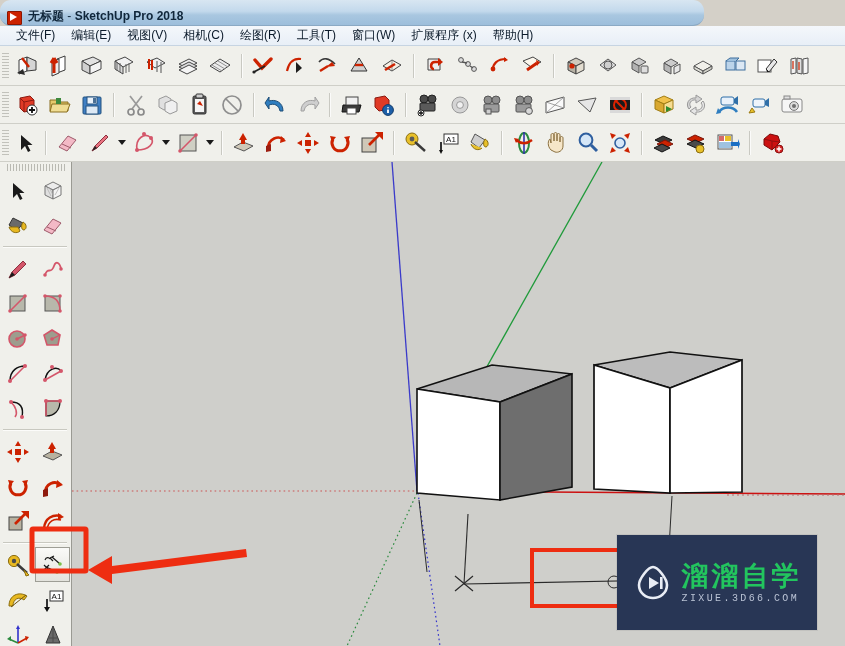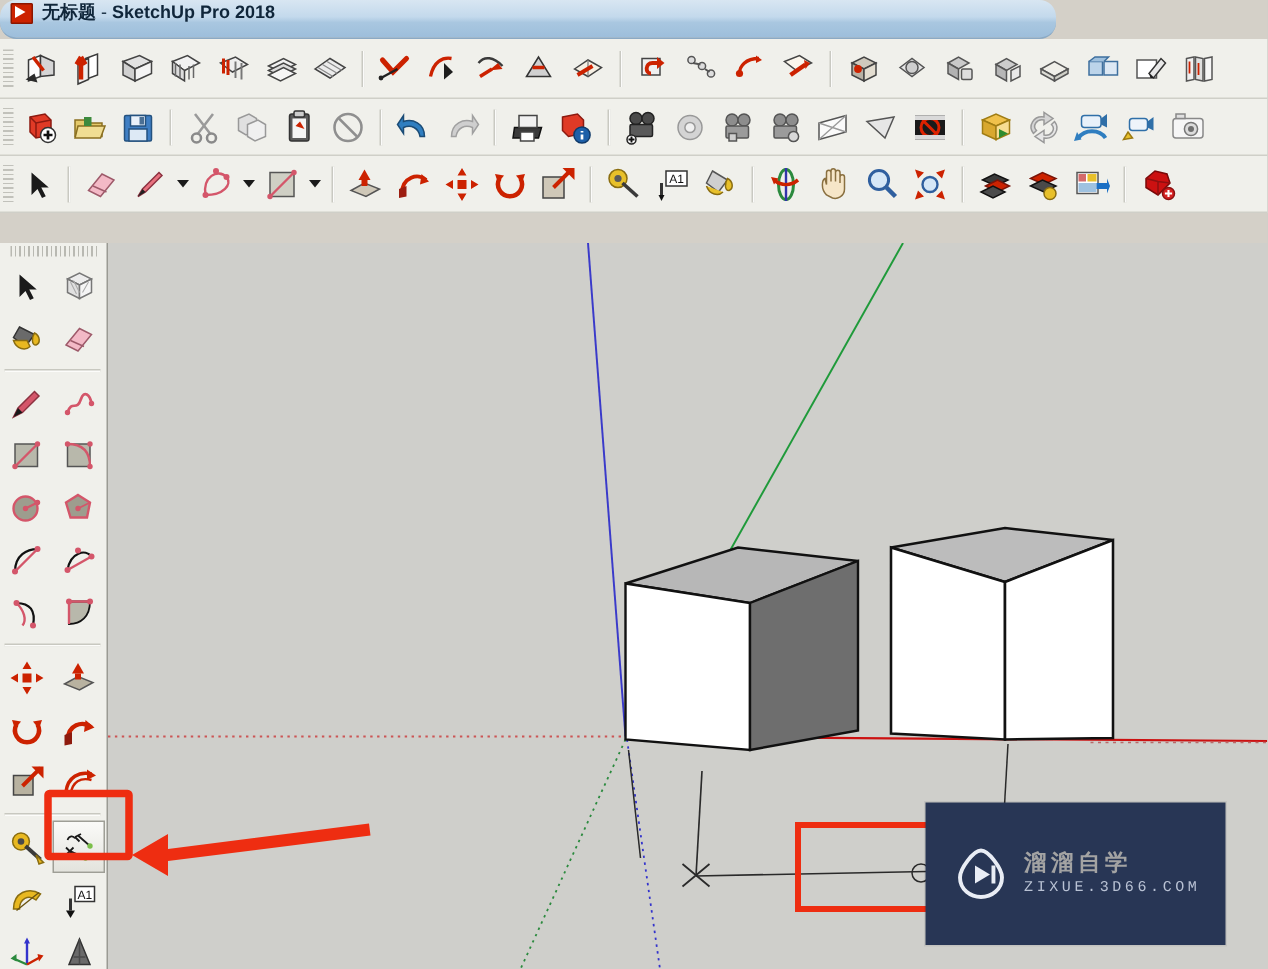--- a/index.html
+++ b/index.html
@@ -9,21 +9,21 @@
     font-size:12px;
     background:#d4d0c8;
     -webkit-font-smoothing:none;
   }
   .app{position:relative;width:845px;height:646px;overflow:hidden;}
 
   
   .titlebar{
     height:26px;width:704px;
     background:linear-gradient(to bottom,#d8e6f2 0%,#c3d9ec 45%,#a9c7e0 60%,#9dbedb 100%);
-    display:flex;align-items:flex-start;
+    display:flex;align-items:flex-end;
     border-bottom:1px solid #8ba9c4;
     box-sizing:border-box;
     border-radius:11px;
   }
   .tb-icon{
     width:16px;height:16px;margin-left:6px;margin-right:6px;
     position:relative;flex:0 0 auto;
   }
   .tb-icon .sq{
     position:absolute;left:1px;top:2px;width:13px;height:12px;
@@ -122,21 +122,21 @@
 
   .watermark{
     position:absolute;background:#283655;
     display:flex;align-items:center;justify-content:center;
     box-shadow:0 0 0 1px rgba(0,0,0,.06);
   }
   .wm-inner{display:flex;align-items:center;gap:9px;}
   .wm-logo{width:40px;height:40px;flex:0 0 auto;}
   .wm-txt{display:flex;flex-direction:column;line-height:1;}
   .wm-main{
-    color:#a3a3a3;font-size:15px;font-weight:bold;letter-spacing:3px;
+    color:#22c55e;font-size:27px;font-weight:bold;letter-spacing:3px;
     font-family:"DejaVu Sans","Liberation Sans",sans-serif;
   }
   .wm-sub{
     color:#b9c2d4;font-size:10px;letter-spacing:2.4px;margin-top:5px;
     font-family:Liberation Mono, monospace;
   }
 </style>
 </head>
 <body>
 
@@ -145,20 +145,31 @@
   <div class="titlebar">
     <div class="tb-icon">
       <div class="sq"></div>
         <div class="pt"></div>
     </div>
     <div class="tb-title">
       <span>无标题</span><span class="sep"> - </span><span>SketchUp Pro 2018</span>
     </div>
   </div>
 
+  <div class="menubar">
+    <div class="menuitem">文件(F)</div>
+    <div class="menuitem">编辑(E)</div>
+    <div class="menuitem">视图(V)</div>
+    <div class="menuitem">相机(C)</div>
+    <div class="menuitem">绘图(R)</div>
+    <div class="menuitem">工具(T)</div>
+    <div class="menuitem">窗口(W)</div>
+    <div class="menuitem">扩展程序 (x)</div>
+    <div class="menuitem">帮助(H)</div>
+  </div>
 
   <div class="tbrow r1">
     <div class="grip"></div>
 
     <div class="tool">
       <svg width="26" height="26" viewBox="0 0 26 26">
         <path d="M4 7 L12 4 L12 18 L4 21 Z" fill="#fdfdfd" stroke="#3a3a3a" stroke-width="1"></path>
         <path d="M12 4 L21 8 L21 17 L12 18 Z" fill="#d5d5d5" stroke="#3a3a3a" stroke-width="1"></path>
         <path d="M7 5 L14 14" stroke="#cc2200" stroke-width="2.4"></path>
         <path d="M2 20 L8 16 L10 22 Z" fill="#2b2b2b"></path>

